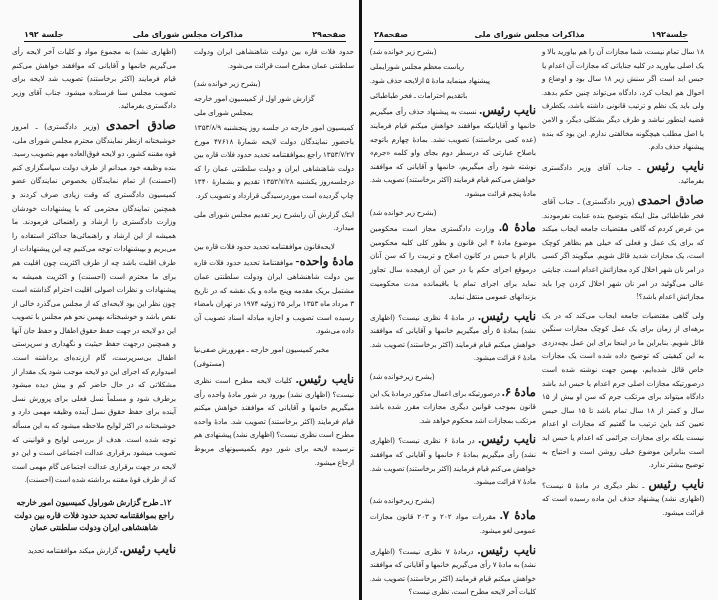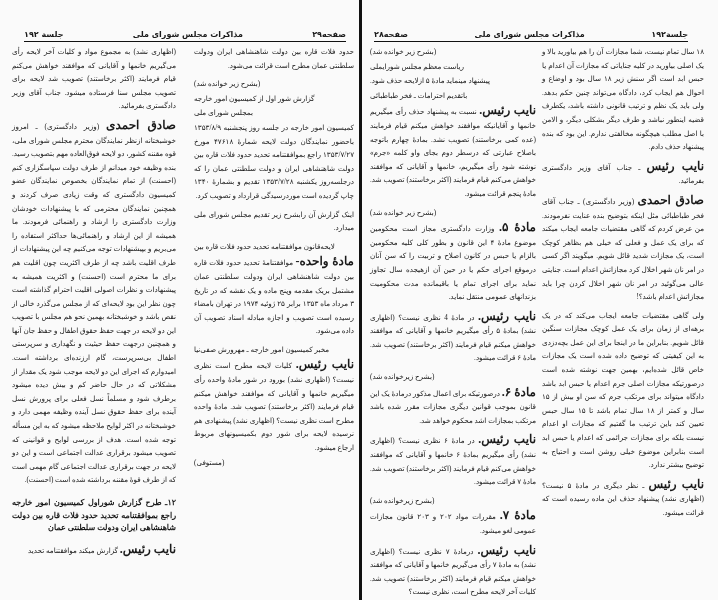--- a/index.html
+++ b/index.html
@@ -38,21 +38,21 @@
       font-family:Liberation Serif, serif;
       margin-left:8px;
     }
     .page-left .col-a { right:6px; width:160px; }
     .page-left .col-b { right:184px; width:164px; }
     .page-right .col-a { right:14px; width:162px; }
     .page-right .col-b { right:182px; width:166px; }
     .para { margin:0 0 1px 0; }
     .center { text-align:left; }
     .speaker { font-weight:bold; font-size:12px; }
-    .heading-bold { font-weight:bold; font-size:8px; line-height:12.5px; margin:4px 0; }
+    .heading-bold { font-weight:bold; text-align:center; font-size:8px; line-height:12.5px; margin:4px 0; }
     .gap-s { height:4px; }
   </style>
 </head>
 <body>
 
 <div class="page page-left">
   <div class="header">
     <span>صفحه۲۹</span>
     <span>مذاکرات مجلس شورای ملی</span>
     <span>جلسة ۱۹۲</span>
@@ -64,22 +64,22 @@
       <div class="para center">گزارش شور اول از کمیسیون امور خارجه</div>
       <div class="para center">بمجلس شورای ملی</div>
       <div class="para">کمیسیون امور خارجه در جلسه روز پنجشنبه ۱۳۵۳/۸/۹ باحضور نمایندگان دولت لایحه شمارهٔ ۴۷۶۱۸ مورخ ۱۳۵۳/۷/۲۷ راجع بموافقتنامه تحدید حدود فلات قاره بین دولت شاهنشاهی ایران و دولت سلطنتی عمان را که درجلسه‌روز یکشنبه ۱۳۵۳/۷/۲۸ تقدیم و بشمارهٔ ۱۳۴۰ چاپ گردیده است موردرسیدگی قرارداد و تصویب کرد.</div>
       <div class="gap-s"></div>
       <div class="para">اینک گزارش آن رابشرح زیر تقدیم مجلس شورای ملی میدارد.</div>
       <div class="gap-s"></div>
       <div class="para center">لایحه‌قانون موافقتنامه تحدید حدود فلات قاره بین</div>
       <div class="para"><span class="speaker">مادهٔ واحده-</span><span> موافقتنامهٔ تحدید حدود فلات قاره بین دولت شاهنشاهی ایران ودولت سلطنتی عمان مشتمل بریک مقدمه وپنج ماده و یک نقشه که در تاریخ ۳ مرداد ماه ۱۳۵۳ برابر ۲۵ ژوئیه ۱۹۷۴ در تهران بامضاء رسیده است تصویب و اجازه مبادله اسناد تصویب آن داده می‌شود.</span></div>
       <div class="gap-s"></div>
       <div class="para center">مخبر کمیسیون امور خارجه ـ مهرورش صفی‌نیا</div>
+      <div class="para center">(مستوفی)</div>
       <div class="para"><span class="speaker">نایب رئیس.</span><span> کلیات لایحه مطرح است نظری نیست؟ (اظهاری نشد) بورود در شور مادهٔ واحده رأی میگیریم خانمها و آقایانی که موافقند خواهش میکنم قیام فرمایند (اکثر برخاستند) تصویب شد. مادهٔ واحده مطرح است نظری نیست؟ (اظهاری نشد) پیشنهادی هم نرسیده لایحه برای شور دوم بکمیسیونهای مربوط ارجاع میشود.</span></div>
-      <div class="para center">(مستوفی)</div>
       <div class="gap-s"></div>
     </div>
   <div class="col col-b">
       <div class="para">(اظهاری نشد) به مجموع مواد و کلیات آخر لایحه رأی می‌گیریم خانمها و آقایانی که موافقند خواهش می‌کنم قیام فرمایند (اکثر برخاستند) تصویب شد لایحه برای تصویب مجلس سنا فرستاده میشود. جناب آقای وزیر دادگستری بفرمائید.</div>
       <div class="gap-s"></div>
       <div class="para"><span class="speaker">صادق احمدی</span><span> (وزیر دادگستری) ـ امروز خوشبختانه ازنظر نمایندگان محترم مجلس شورای ملی، قوه مقننه کشور، دو لایحه فوق‌العاده مهم بتصویب رسید. بنده وظیفه خود میدانم از طرف دولت سپاسگزاری کنم (احسنت) از تمام نمایندگان بخصوص نمایندگان عضو کمیسیون دادگستری که وقت زیادی صرف کردند و همچنین نمایندگان محترمی که با پیشنهادات خودشان وزارت دادگستری را ارشاد و راهنمائی فرمودند. ما همیشه از این ارشاد و راهنمائی‌ها حداکثر استفاده را می‌بریم و بپیشنهادات توجه می‌کنیم چه این پیشنهادات از طرف اقلیت باشد چه از طرف اکثریت چون اقلیت هم برای ما محترم است (احسنت) و اکثریت همیشه به پیشنهادات و نظرات اصولی اقلیت احترام گذاشته است چون نظر این بود لایحه‌ای که از مجلس می‌گذرد خالی از نقص باشد و خوشبختانه بهمین نحو هم مجلس با تصویب این دو لایحه در جهت حفظ حقوق اطفال و حفظ جان آنها و همچنین درجهت حفظ حیثیت و نگهداری و سرپرستی اطفال بی‌سرپرست، گام ارزنده‌ای برداشته است. امیدوارم که اجرای این دو لایحه موجب شود یک مقدار از مشکلاتی که در حال حاضر کم و بیش دیده میشود برطرف شود و مسلماً نسل فعلی برای پرورش نسل آینده برای حفظ حقوق نسل آینده وظیفه مهمی دارد و خوشبختانه در اکثر لوایح ملاحظه میشود که به این مسأله توجه شده است. هدف از بررسی لوایح و قوانینی که تصویب میشود برقراری عدالت اجتماعی است و این دو لایحه در جهت برقراری عدالت اجتماعی گام مهمی است که از طرف قوهٔ مقننه برداشته شده است (احسنت).</span></div>
       <div class="gap-s"></div>
       <div class="heading-bold">۱۲ـ طرح گزارش شوراول کمیسیون امور خارجه راجع بموافقتنامه تحدید حدود فلات قاره بین دولت شاهنشاهی ایران ودولت سلطنتی عمان</div>
       <div class="gap-s"></div>
       <div class="para"><span class="speaker">نایب رئیس.</span><span> گزارش میکند موافقتنامه تحدید</span></div>

